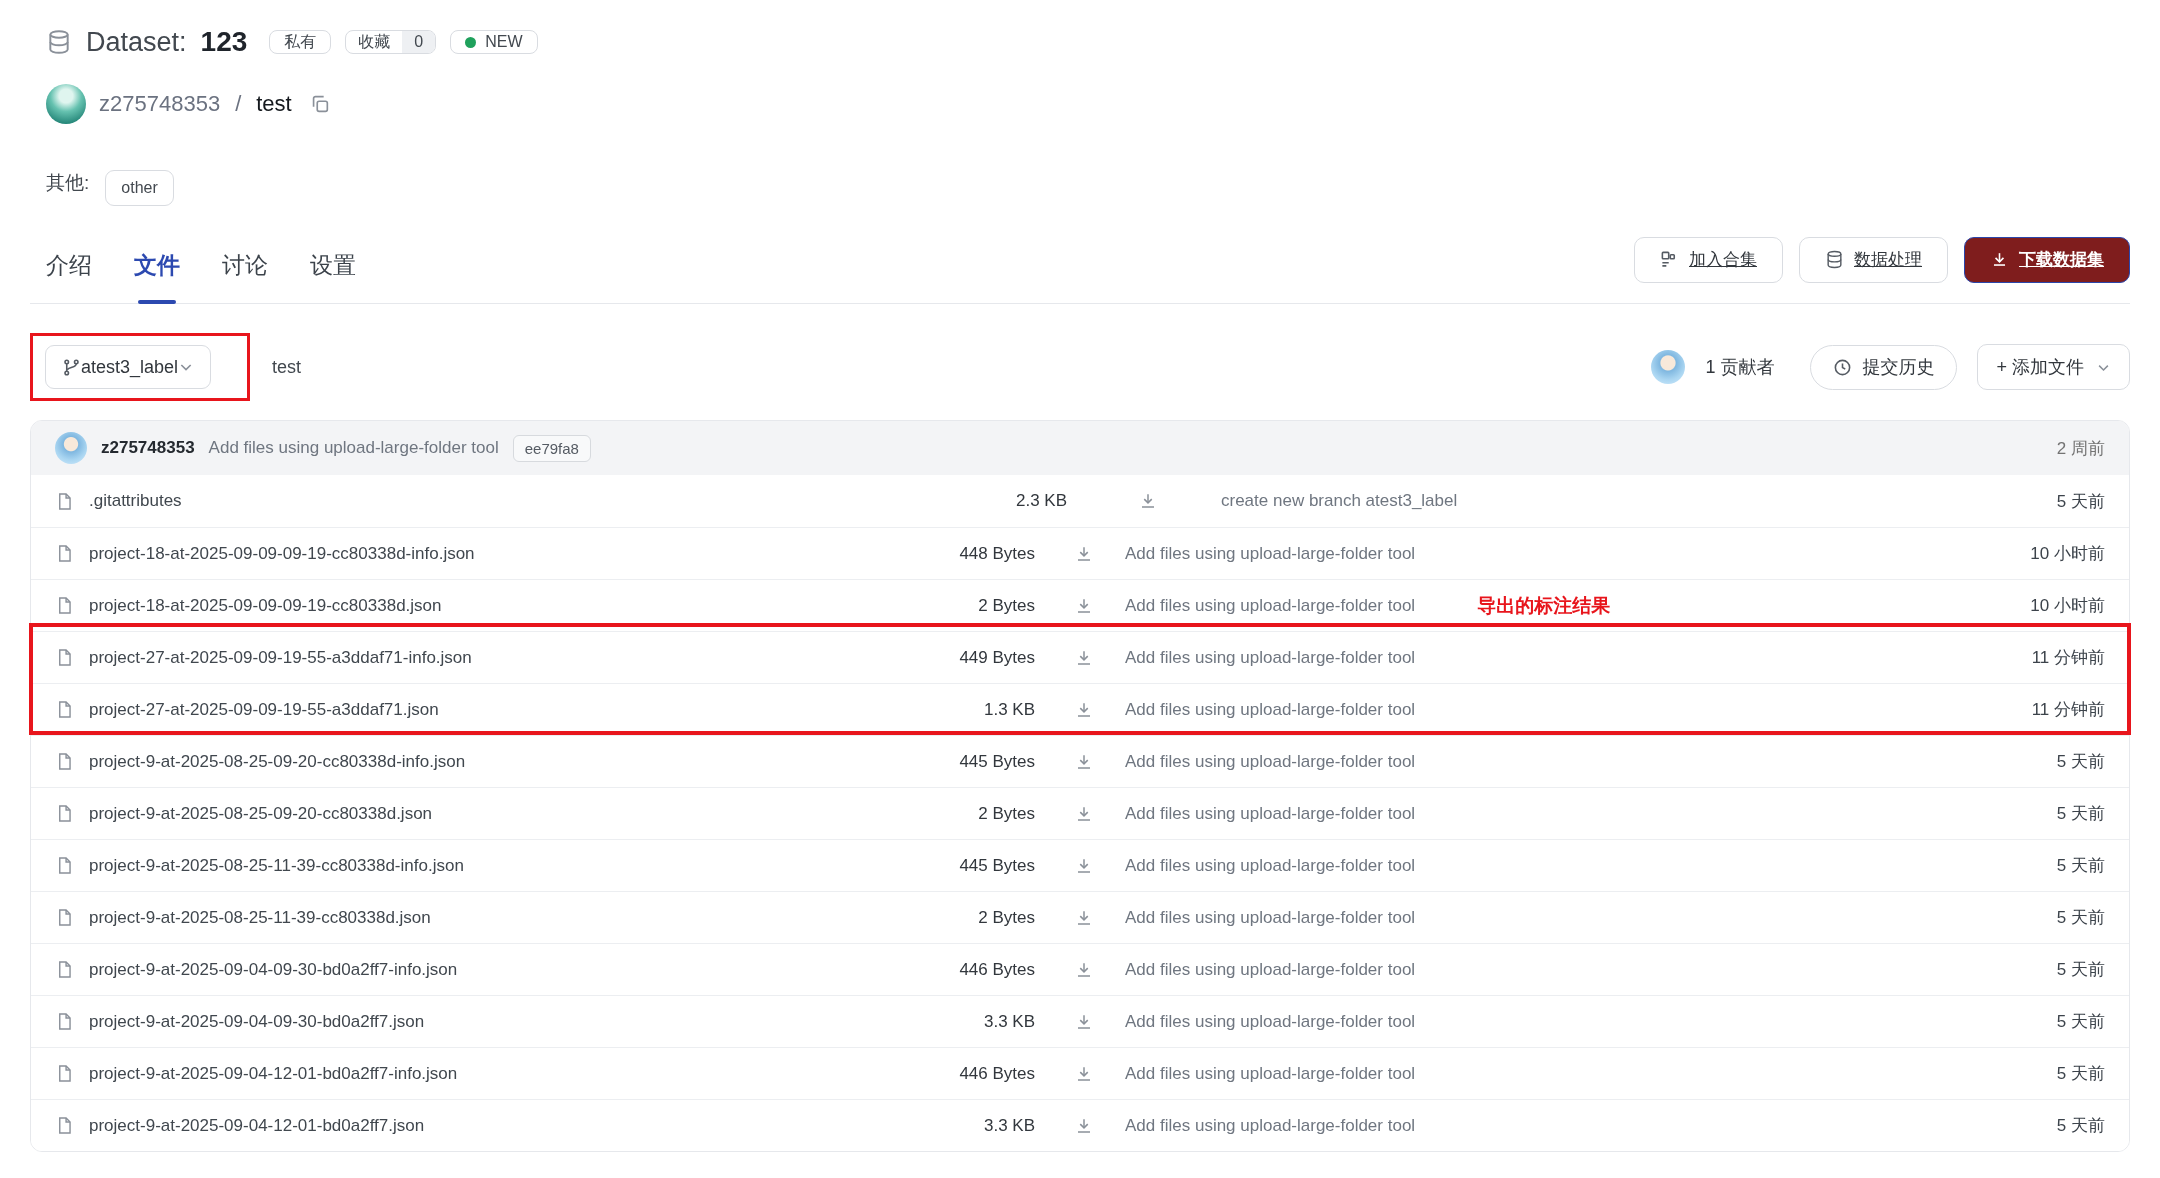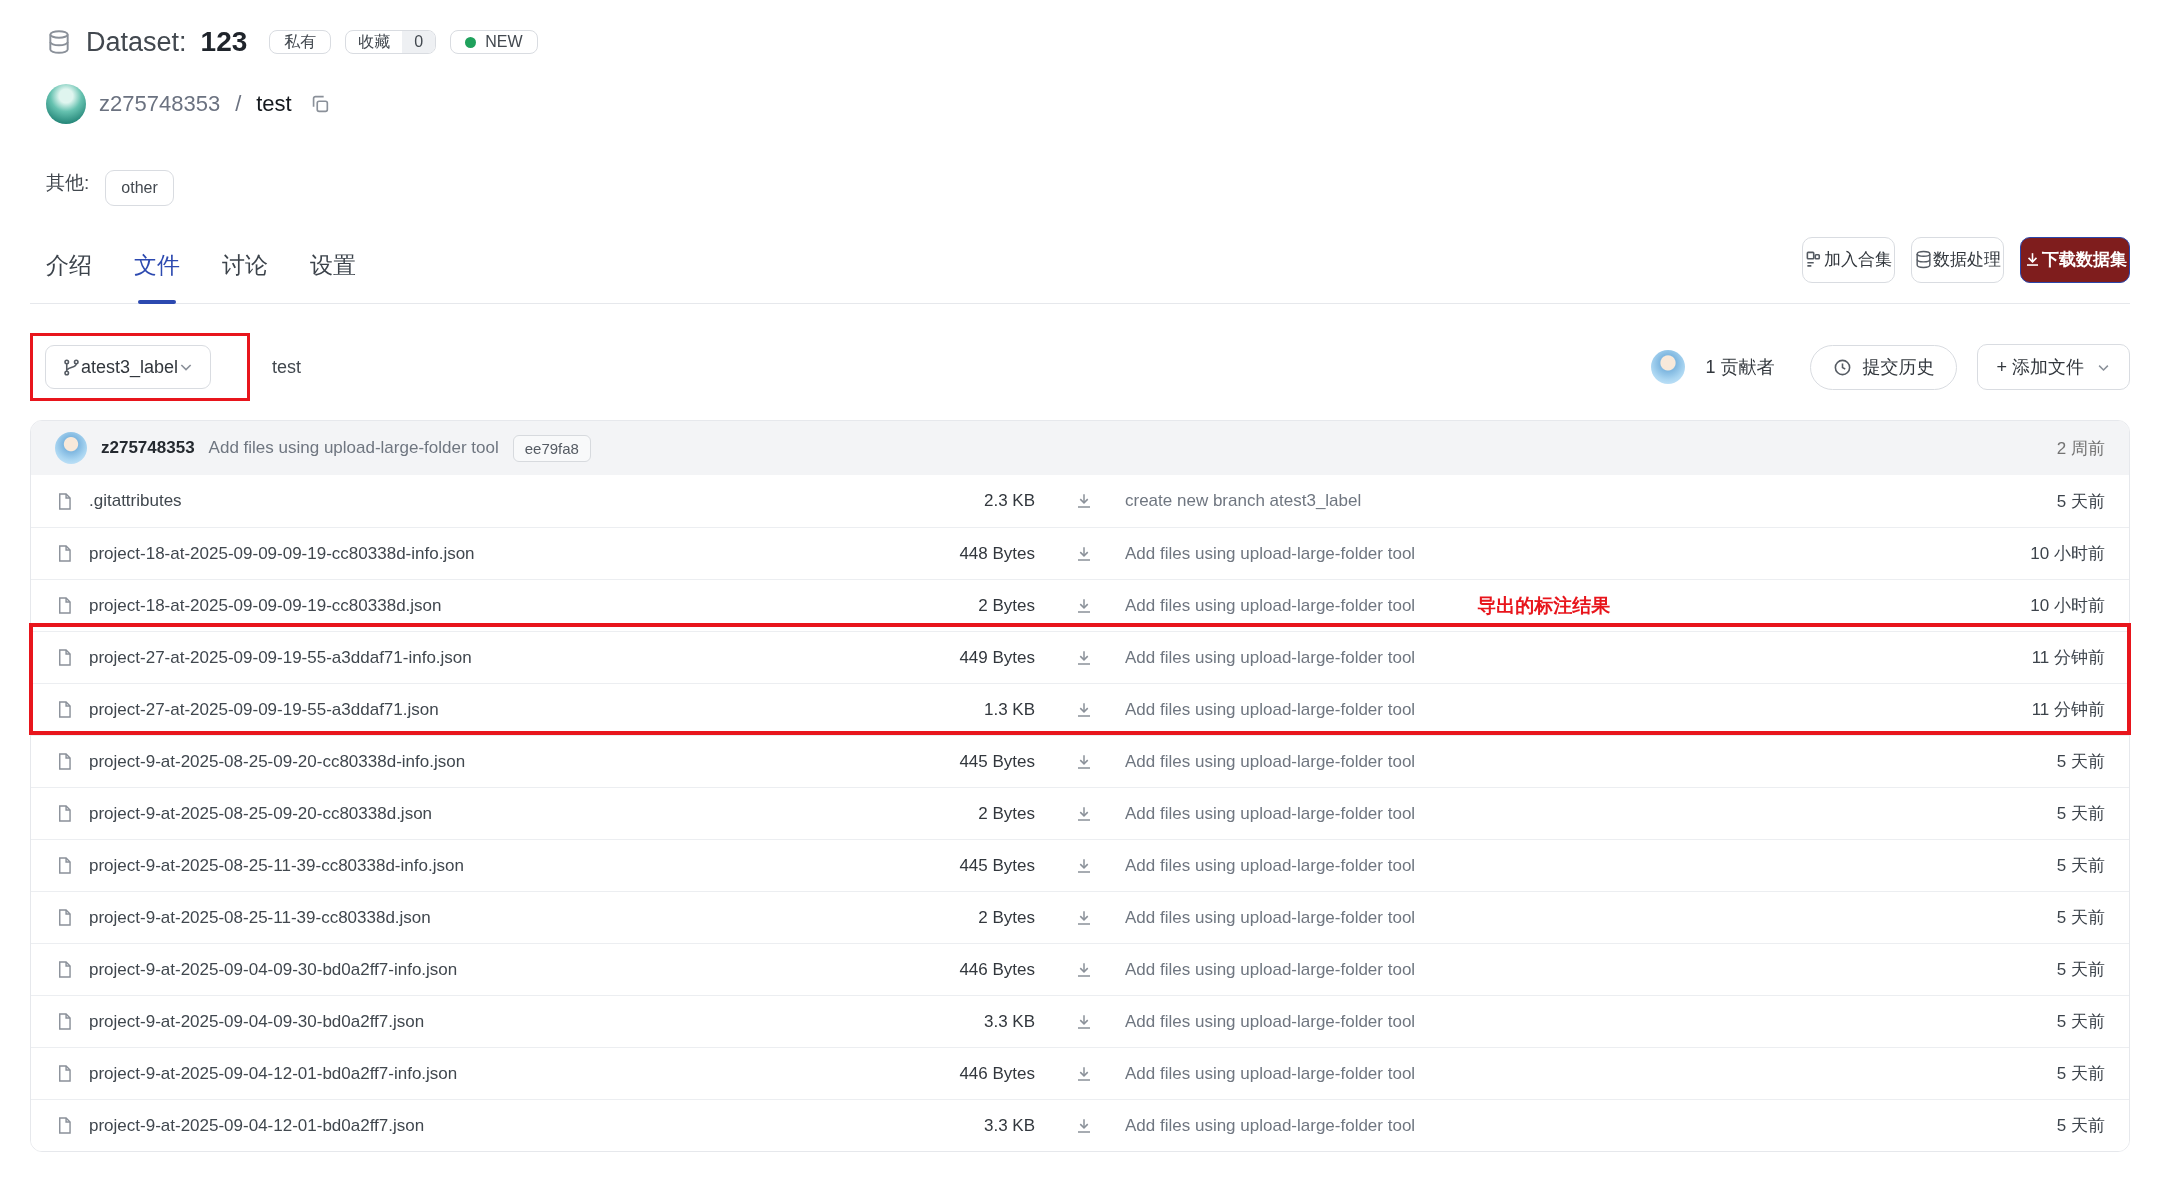--- a/index.html
+++ b/index.html
@@ -33,26 +33,26 @@
   .meta-label { font-size:19px; color:#42484f; }
   .tag-pill { border:1px solid #d9dce1; border-radius:9px; padding:8px 15px; font-size:16px; color:#42484f;
     background:#fff; }
 
   
   .tabs-row { display:flex; align-items:center; border-bottom:1px solid #e6e8ec; height:76px;
     margin-top:14px; padding-left:16px; }
   .tabs { display:flex; gap:42px; align-self:stretch; align-items:center; }
   .tab { font-size:23px; color:#3c434b; position:relative; height:100%; display:flex; align-items:center;
     cursor:pointer; }
-  .tab.active { color:#2c49b0; font-weight:normal; }
+  .tab.active { color:#2c49b0; font-weight:bold; }
   .tab.active::after { content:""; position:absolute; left:4px; right:4px; bottom:-1px; height:4px;
     background:#2c49b0; border-radius:2px; }
   .tabs-actions { margin-left:auto; display:flex; gap:16px; align-items:center; padding-bottom:12px; }
-  .btn { display:inline-flex; align-items:center; height:46px; padding:0 2px;
-    border:1px solid #d9dce1; border-radius:10px; background:#fff; font-size:17px; color:#32373d; cursor:pointer; }
+  .btn { display:inline-flex; align-items:center; gap:10px; height:46px; padding:0 25px;
+    border:1px solid #d9dce1; border-radius:10px; background:#fff; font-size:17px; color:#32373d; cursor:pointer;text-decoration:underline; }
   .btn.primary { background:#7f1d1d; border-color:#2b46ab; color:#fff; font-weight:bold; }
 
   
   .branch-row { display:flex; align-items:center; margin-top:26px; height:74px; }
   .red-wrap { border:3px solid #e8151c; padding:9px 36px 9px 12px; display:inline-flex; align-items:center; }
   .branch-btn { display:inline-flex; align-items:center; height:44px; padding:0 16px;
     border:1px solid #d9dce1; border-radius:9px; background:#fff; font-size:18px; color:#32373d; cursor:pointer; }
   .root-label { font-size:18px; color:#42484f; margin-left:22px; }
   .branch-right { margin-left:auto; display:flex; align-items:center; gap:20px; }
   .avatar.small { width:34px; height:34px;
@@ -71,21 +71,21 @@
   .avatar.commit { width:32px; height:32px;
     background: radial-gradient(circle at 50% 38%, #f8e9da 26%, #7fb7e0 30%, #a9d5f1 62%, #d3ecfd 100%); }
   .commit-user { font-size:17px; color:#24292f; font-weight:bold; }
   .commit-msg-top { font-size:17px; color:#6f7680; }
   .commit-hash { border:1px solid #d7dade; border-radius:6px; padding:4px 11px; font-size:15px;
     color:#555b63; background:#f8f9fa; }
   .commit-time { margin-left:auto; font-size:17px; color:#737373;text-align:center; }
 
   .file-row { display:grid; grid-template-columns: 830px 150px 64px 1fr 150px; align-items:center;
     height:52px; padding:0 24px; border-top:1px solid #eceef1; background:#fff; }
-  .file-row:first-of-type { border-top:none; }
+  .file-row:first-of-type { border-top:none;gap:32px; }
   .file-row:last-of-type { border-radius:0 0 11px 11px; }
   .cell.name { display:flex; align-items:center; gap:15px; overflow:hidden; }
   .fname { font-size:17px; color:#40474e; text-decoration:none; white-space:nowrap; cursor:pointer; }
   .cell.size { text-align:right; font-size:17px; color:#32373d; }
   .cell.dl { display:flex; justify-content:flex-end; padding-right:6px; }
   .cell.dl .icon { cursor:pointer; }
   .cell.msg { padding-left:26px; display:flex; align-items:center; overflow:hidden; }
   .commit-msg { font-size:17px; color:#6f7680; text-decoration:none; white-space:nowrap; cursor:pointer; }
   .red-note { font-size:19px; font-weight:bold; color:#e8151c; margin-left:62px; white-space:nowrap; }
   .cell.time { text-align:right; font-size:17px; color:#3c434b; white-space:nowrap; }

